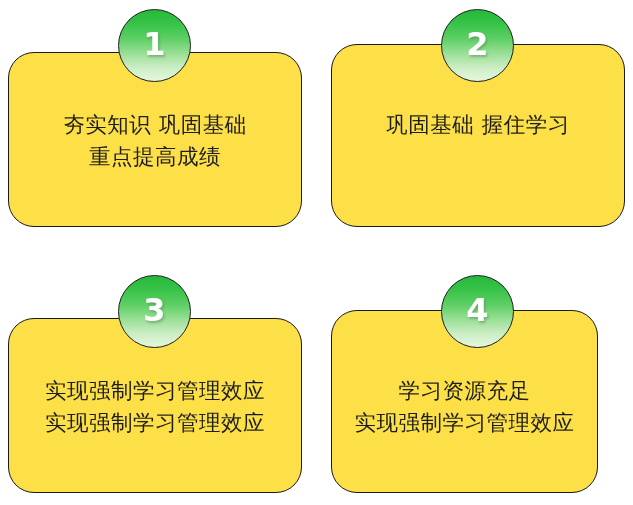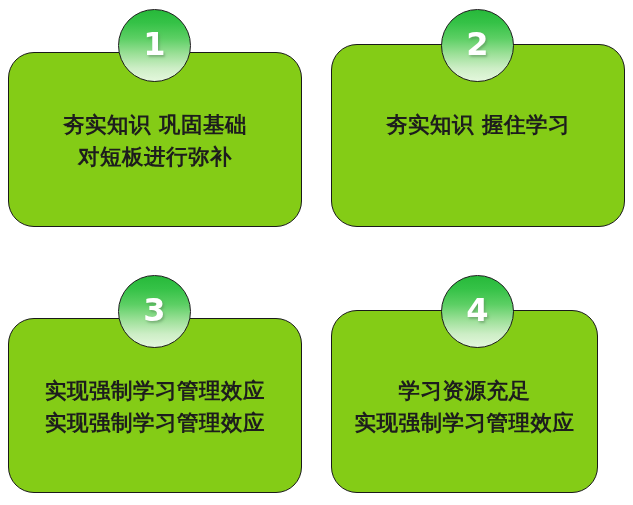--- a/index.html
+++ b/index.html
@@ -20,24 +20,23 @@
     left: 0;
     top: 0;
     width: 633px;
     height: 505px;
     background: #ffffff;
   }
 
   .card {
     position: absolute;
     box-sizing: border-box;
-    background: #84cc16;
+    background: #fde047;
     border: 1.3px solid #1a1a1a;
     border-radius: 26px;
-    font-weight: bold;
   }
 
   
   .card.pos-0 { left: 8px;   top: 52px;  width: 294px; height: 175px; }
   .card.pos-1 { left: 331px; top: 44px;  width: 294px; height: 183px; }
   .card.pos-2 { left: 8px;   top: 318px; width: 294px; height: 175px; padding-left: 20px; }
   .card.pos-3 { left: 331px; top: 310px; width: 267px; height: 183px; }
 
   .card-text {
     position: absolute;
@@ -93,30 +92,30 @@
   }
 </style>
 </head>
 <body>
 
 <div id="infographic">
 
   <div class="card pos-0">
     <div class="card-text">
       <span class="line">夯实知识 巩固基础</span>
-      <span class="line">对短板进行弥补</span>
+      <span class="line">重点提高成绩</span>
     </div>
   </div>
   <div class="badge bpos-0">
     <span class="badge-number">1</span>
   </div>
 
   <div class="card pos-1">
     <div class="card-text">
-      <span class="line">夯实知识 握住学习</span>
+      <span class="line">巩固基础 握住学习</span>
     </div>
   </div>
   <div class="badge bpos-1">
     <span class="badge-number">2</span>
   </div>
 
   <div class="card pos-2">
     <div class="card-text">
       <span class="line">实现强制学习管理效应</span>
       <span class="line">实现强制学习管理效应</span>

